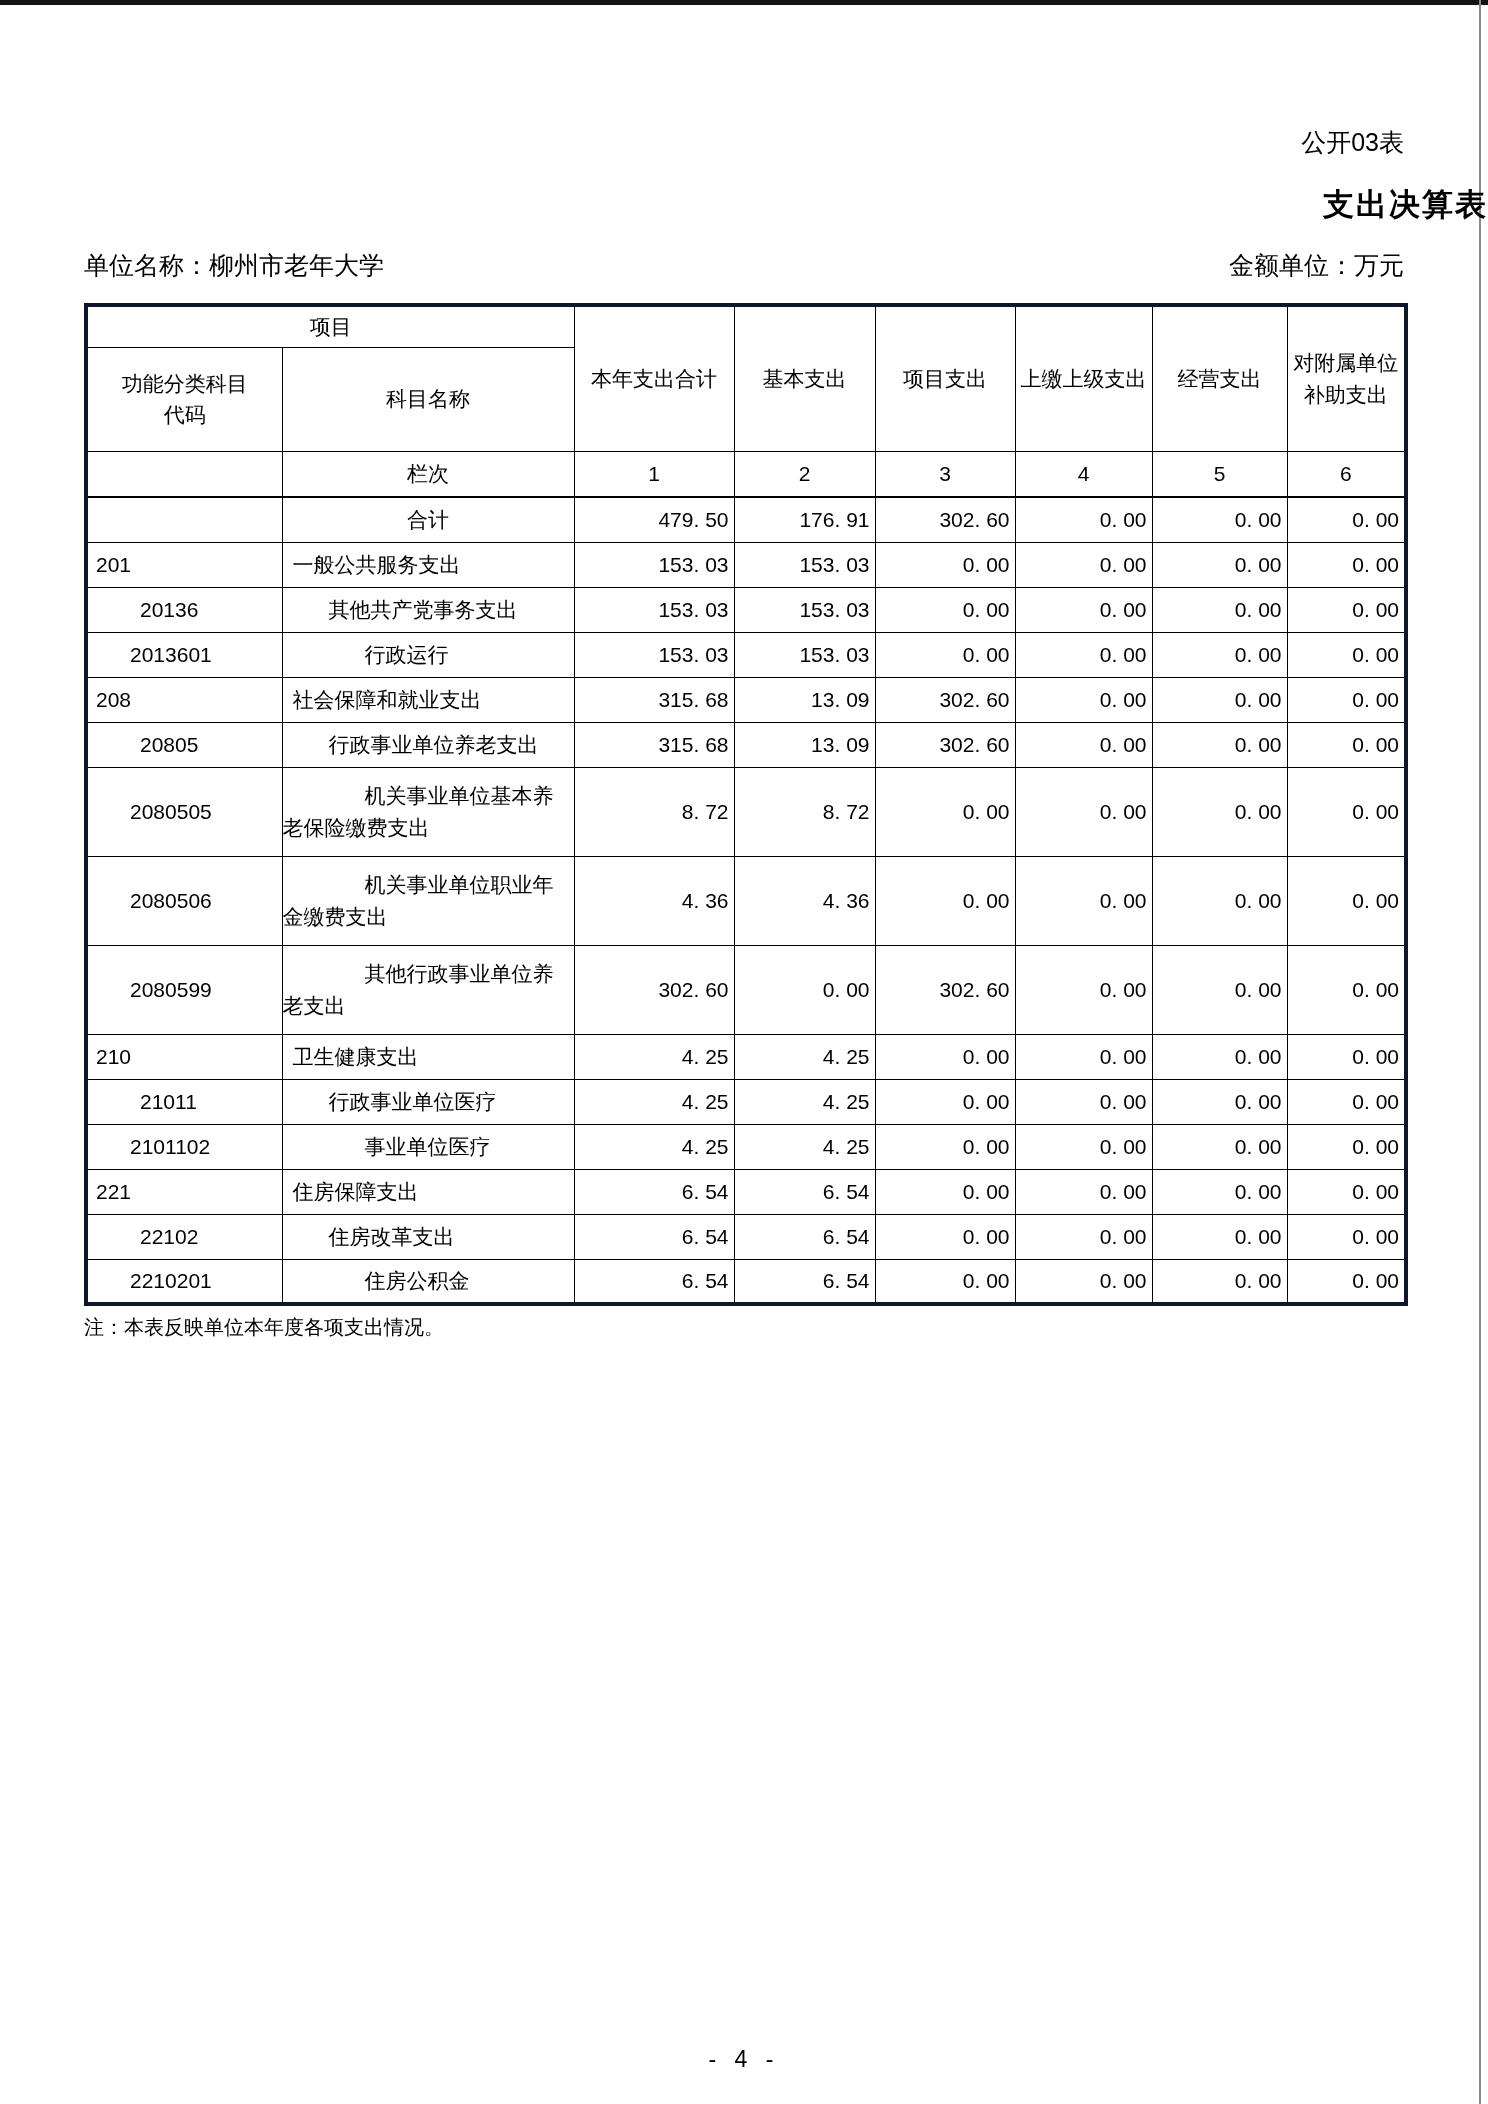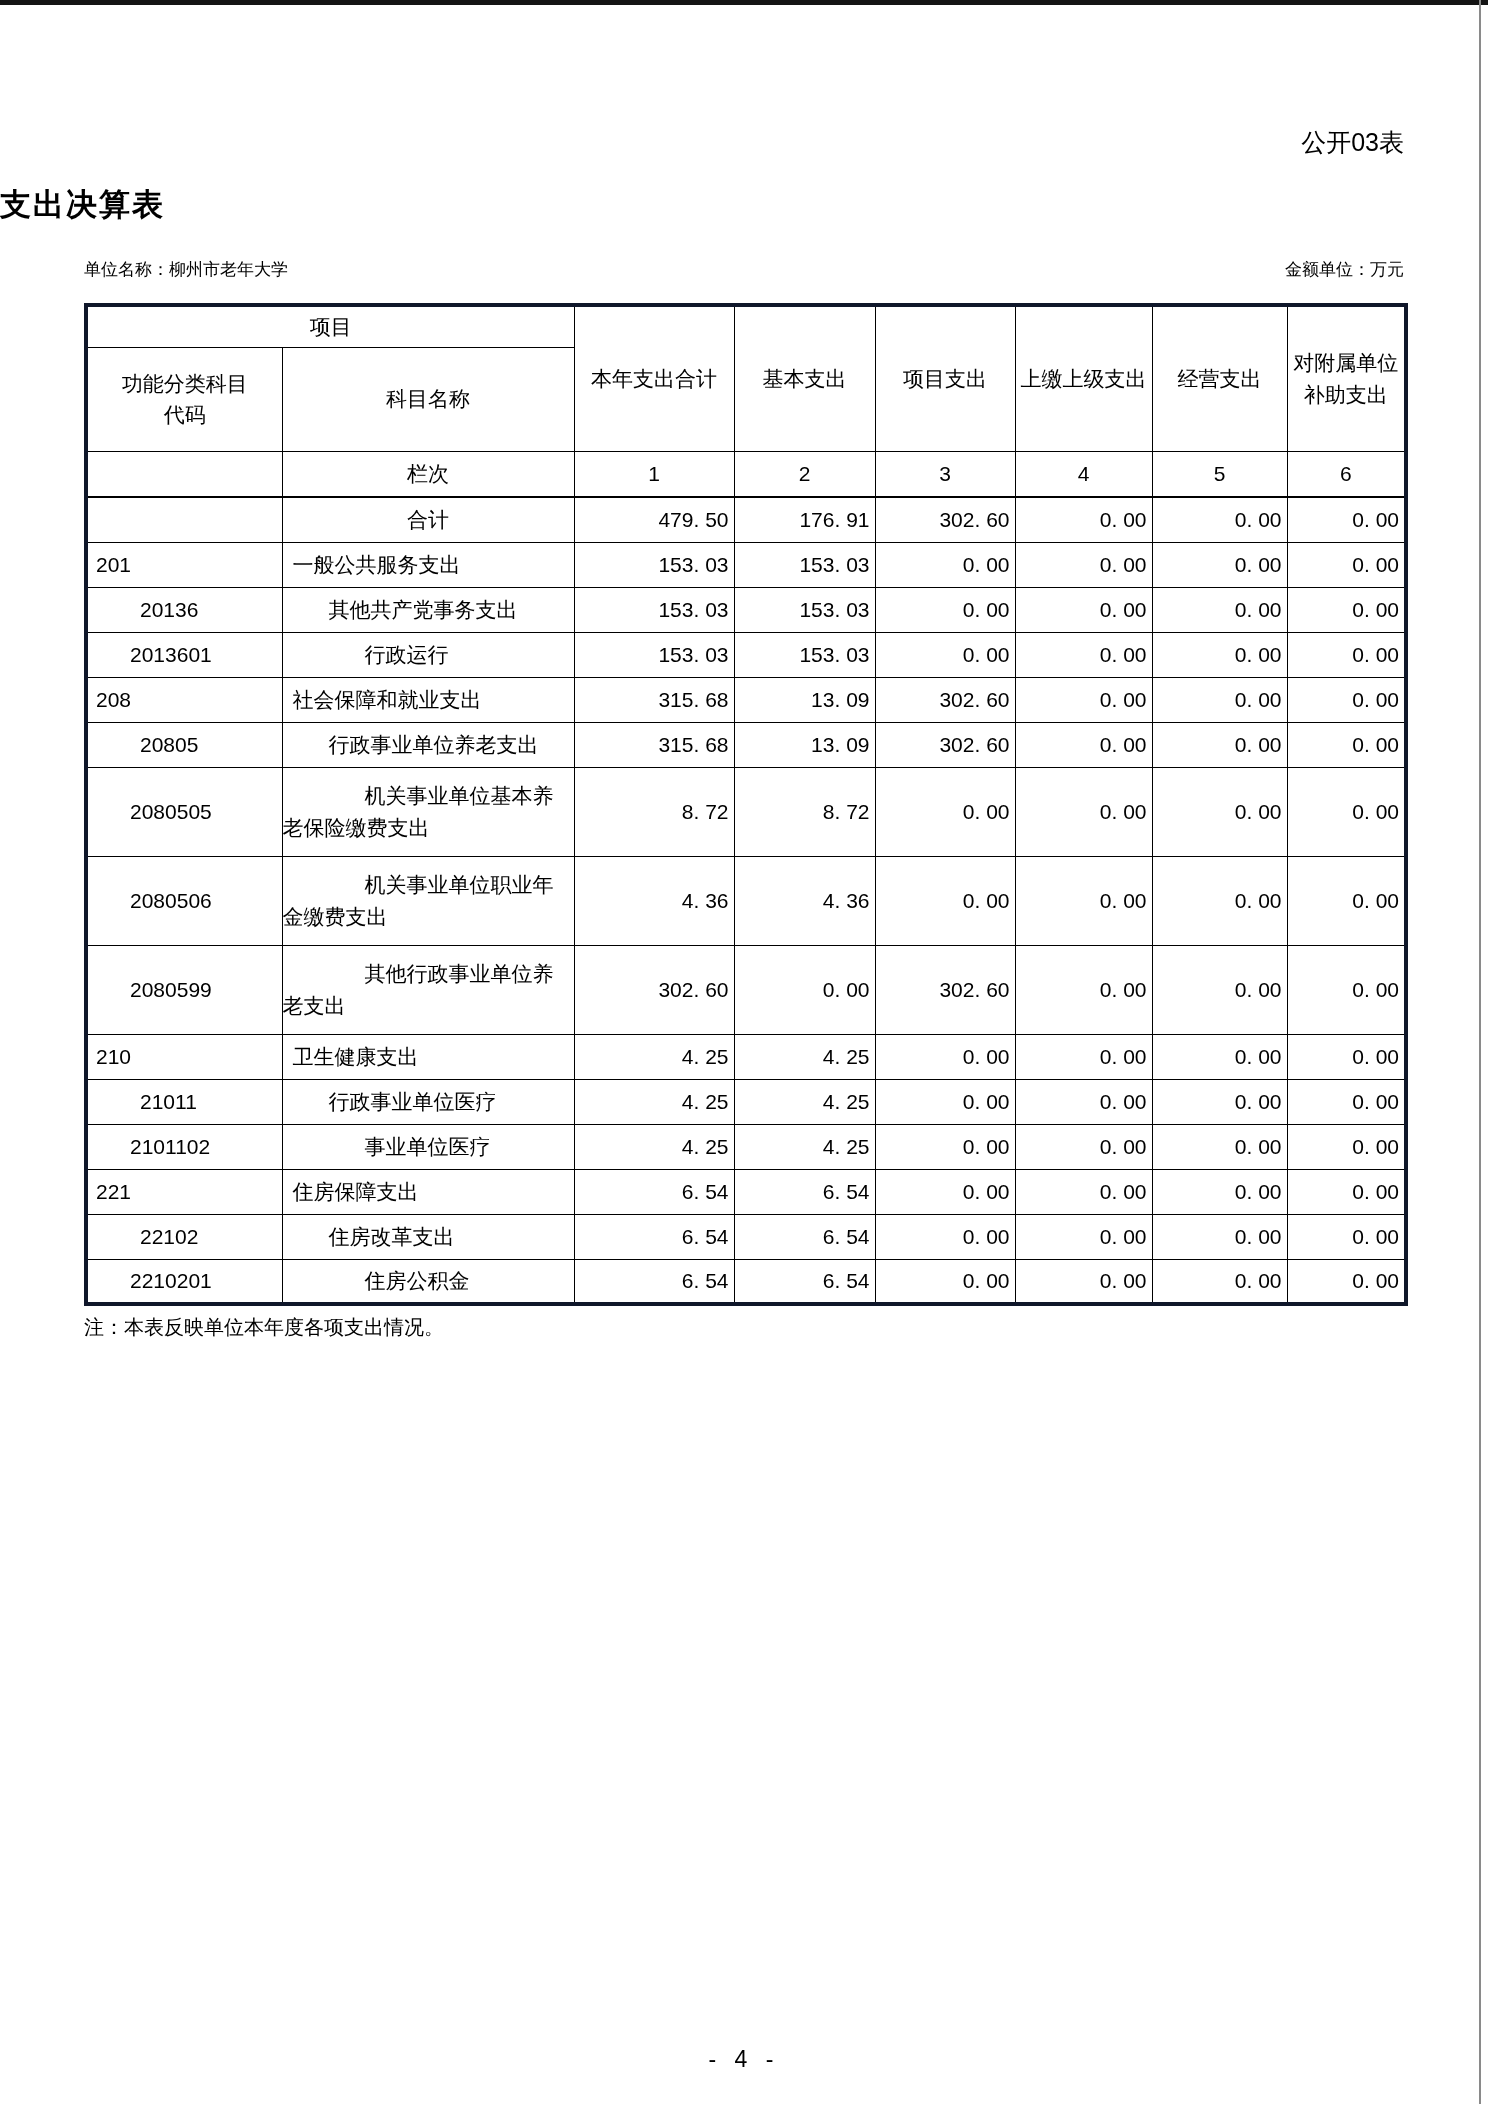--- a/index.html
+++ b/index.html
@@ -7,22 +7,22 @@
   body {
     width:1488px; height:2104px; position:relative;
     font-family:"Liberation Sans", sans-serif; color:#000;
     overflow:hidden;
   }
   
   .artifact-top   { position:absolute; top:0; left:0; width:1488px; height:5px; background:#141414; }
   .artifact-right { position:absolute; top:0; left:1479px; width:2px; height:2104px; background:#8a8a8a; }
 
   .doc-label { position:absolute; top:126px; left:84px; width:1320px; text-align:right; font-size:25px; }
-  .title     { position:absolute; top:184px; left:0; width:1488px; text-align:left; font-size:31px; font-weight:bold; letter-spacing:2px; }
-  .meta      { position:absolute; top:258px; left:84px; width:1320px; display:flex; justify-content:space-between; font-size:17px; }
+  .title     { position:absolute; top:184px; left:0; width:1488px; text-align:right; font-size:31px; font-weight:bold; letter-spacing:2px; }
+  .meta      { position:absolute; top:249px; left:84px; width:1320px; display:flex; justify-content:space-between; font-size:25px; }
 
   table.sheet {
     position:absolute; top:303px; left:84px; width:1320px;
     border-collapse:collapse; table-layout:fixed; font-size:21px;
     border:4px solid #0f172a;
   }
   .sheet td { border:1px solid #000; overflow:hidden; vertical-align:middle; line-height:1.5; }
   .sheet tr.lanci td { border-bottom:2px solid #000; }
 
   tr.h-proj  { height:42px; }

